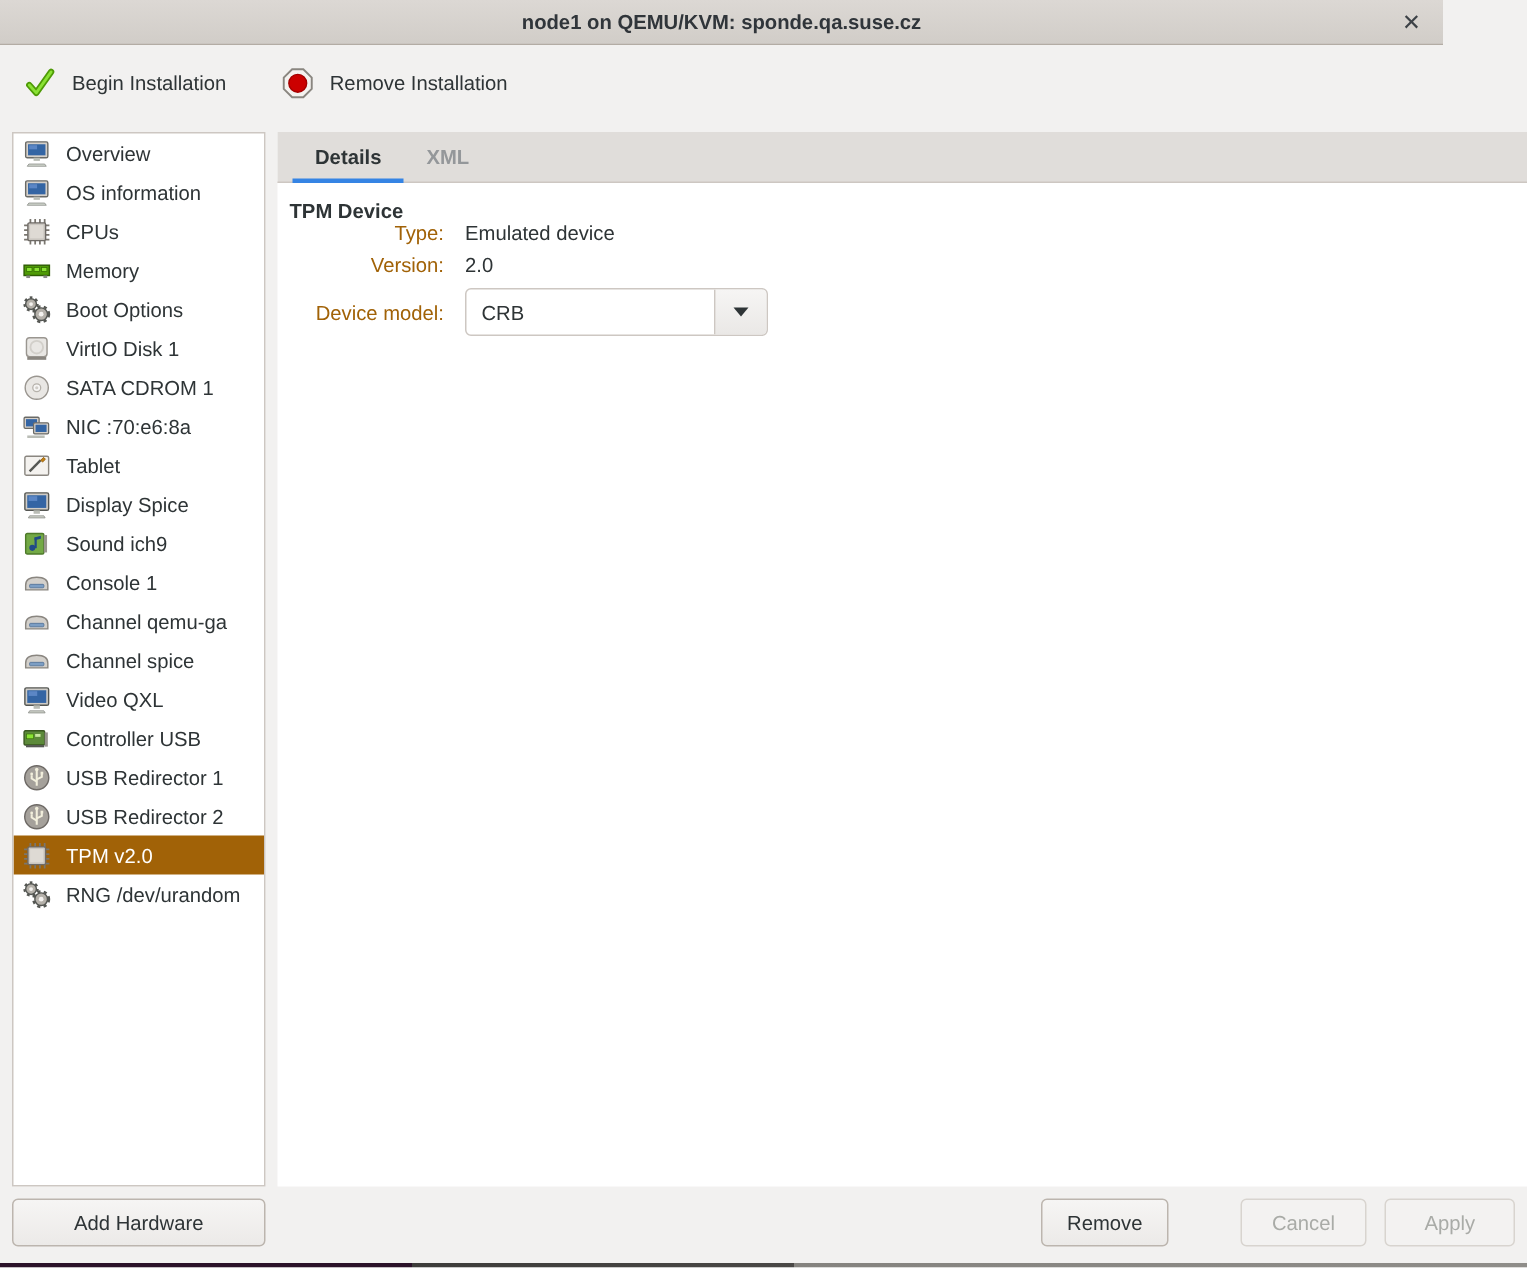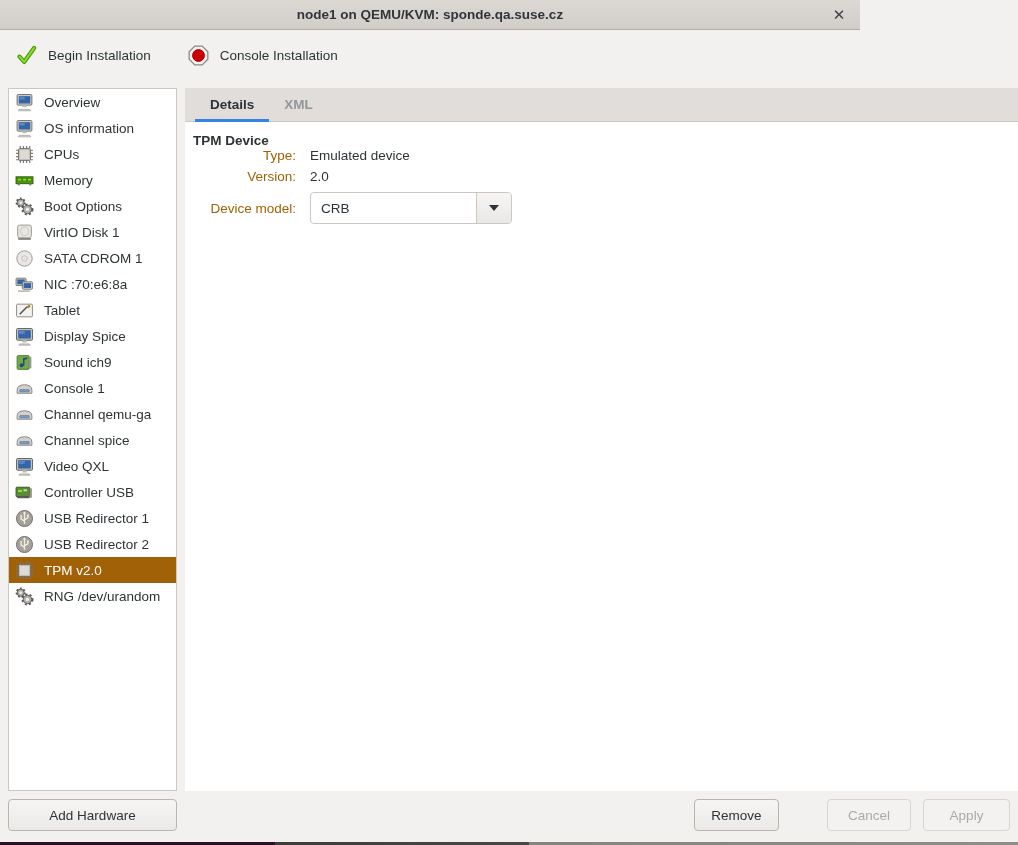--- a/index.html
+++ b/index.html
@@ -7,21 +7,21 @@
   body {
     font-family:"Liberation Sans", sans-serif;
     font-size:13.5px;
     color:#2e3436;
     background:#f2f1f0;
     position:relative;
     overflow:hidden;
   }
   
   .titlebar {
-    position:absolute; left:0; top:0; width:860px; height:30px;
+    position:absolute; left:0; top:0; width:962px; height:30px;
     background:linear-gradient(#dcd8d4,#d1cdc8);
     border-bottom:1px solid #b3aca4;
     display:flex; align-items:center; justify-content:center;
   }
   .titlebar .title { font-weight:700; font-size:13.5px; color:#30353a; }
   .close-btn {
     position:absolute; right:8px; top:0; height:30px; width:26px;
     display:flex; align-items:center; justify-content:center;
     color:#3d4247; font-size:15px; cursor:default;
   }
@@ -124,21 +124,21 @@
           <path d="M3 10 L7 14.5 L15.5 2.5" fill="none" stroke="#4e9a06" stroke-width="3.6" stroke-linecap="round" stroke-linejoin="round"></path>
           <path d="M3 10 L7 14.5 L15.5 2.5" fill="none" stroke="#8ae234" stroke-width="1.6" stroke-linecap="round" stroke-linejoin="round"></path>
         </svg></span>
     <span>Begin Installation</span>
   </div>
   <div class="tool-btn">
     <span class="ticn"><svg viewBox="0 0 18 18">
           <polygon points="5.8,1 12.2,1 17,5.8 17,12.2 12.2,17 5.8,17 1,12.2 1,5.8" fill="#f4f2ef" stroke="#8a8680" stroke-width="1.1"></polygon>
           <circle cx="9" cy="9" r="5.1" fill="#cc0000" stroke="#a40000" stroke-width="0.8"></circle>
         </svg></span>
-    <span>Console Installation</span>
+    <span>Remove Installation</span>
   </div>
 </div>
 
 <div class="sidebar">
   <div class="hw-item">
     <span class="icn">
         <svg viewBox="0 0 18 18">
           <rect x="2" y="1.5" width="14" height="10" rx="1" fill="#d5d0ca" stroke="#6a6a66" stroke-width="0.9"></rect>
           <rect x="3.5" y="3" width="11" height="7" fill="#3465a4"></rect>
           <rect x="4.2" y="3.6" width="5" height="2.6" fill="#5b86c5"></rect>

